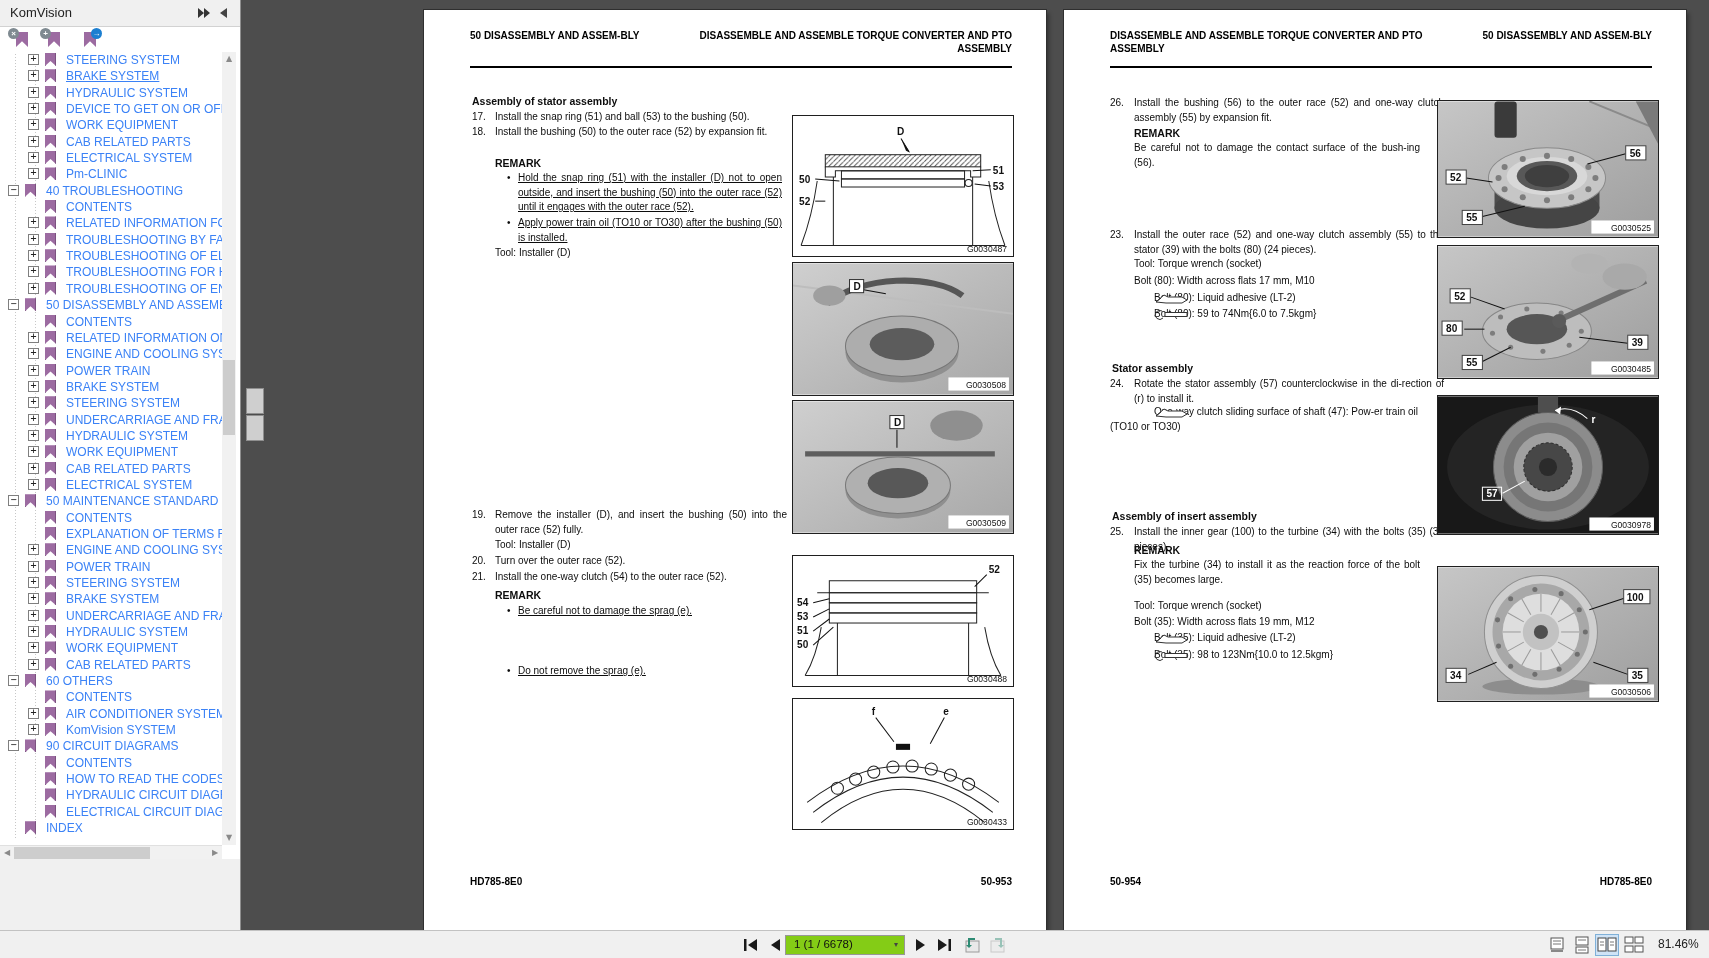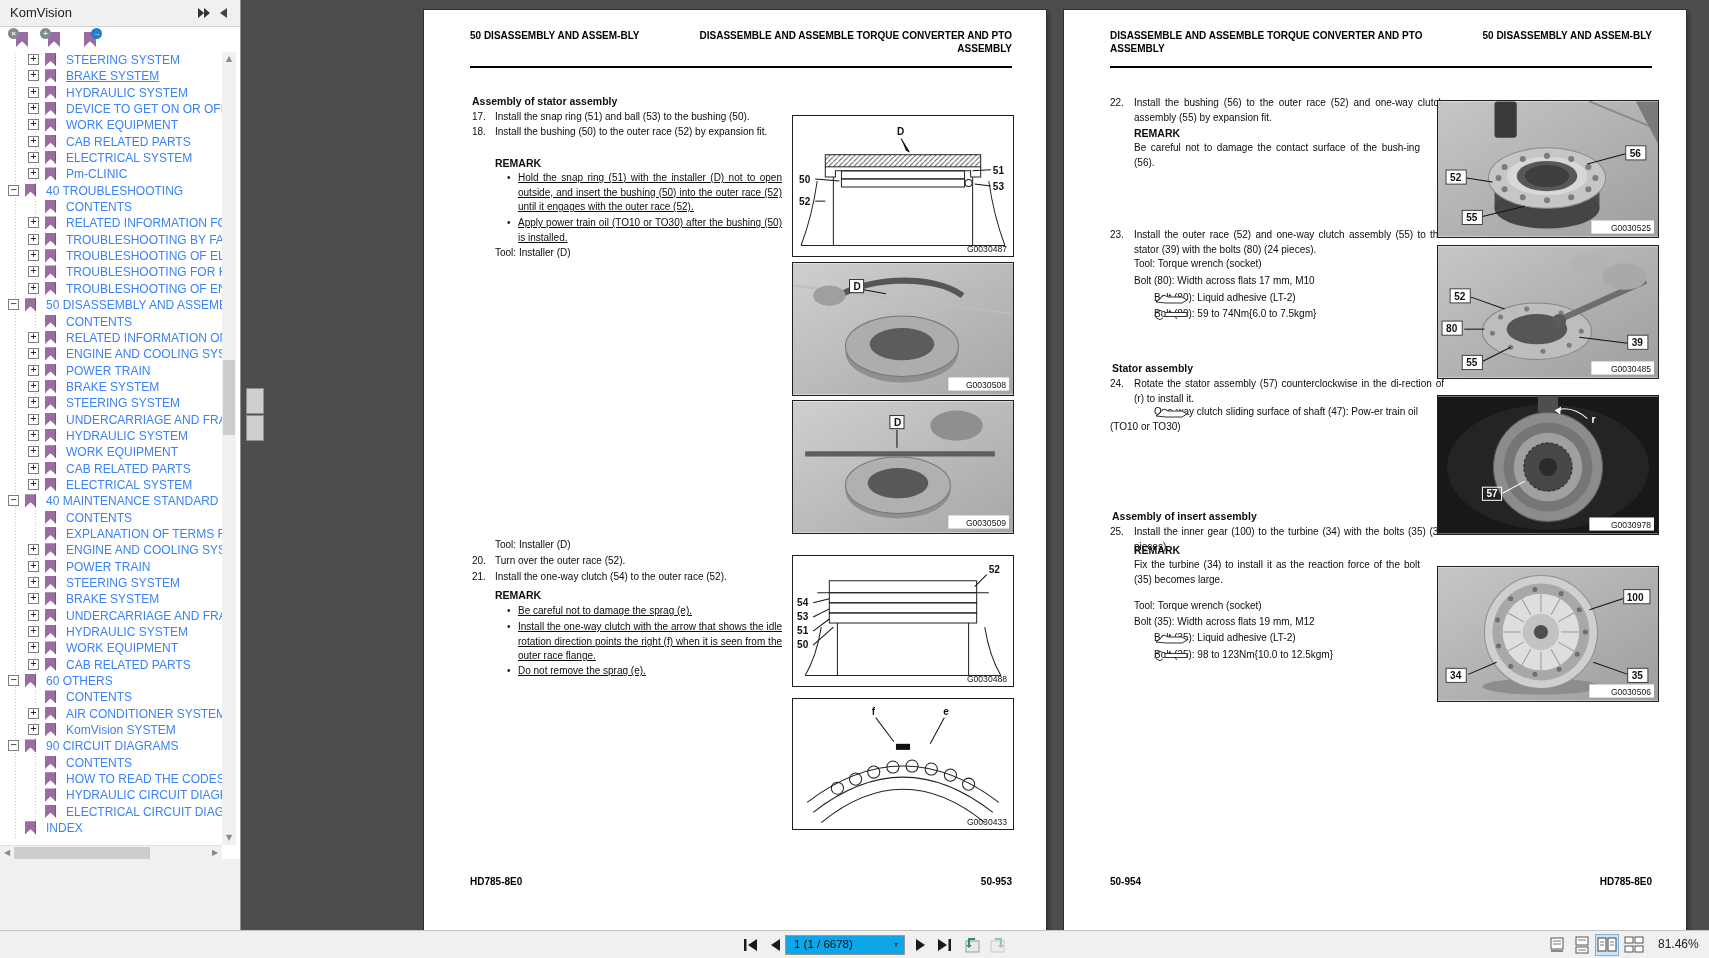--- a/index.html
+++ b/index.html
@@ -68,21 +68,21 @@
   #left-page .fig{left:368px;}
   #right-page .fig{left:373px;}
   .fig svg{display:block;width:100%;height:100%;}
   .co{font:bold 10px "Liberation Sans",sans-serif;fill:#111;}
   .cow{font:bold 10px "Liberation Sans",sans-serif;fill:#fff;}
   .cap{font:8.5px "Liberation Sans",sans-serif;fill:#111;}
 
   
   .btoolbar{position:absolute;left:0;top:930px;width:1709px;height:28px;background:#f0f0f0;border-top:1px solid #c2c2c2;}
   .tbtn{position:absolute;top:5px;width:20px;height:18px;cursor:pointer;}
-  .combo{position:absolute;left:785px;top:4px;width:118px;height:18px;background:#0ea5e9;border:1px solid #979797;
+  .combo{position:absolute;left:785px;top:4px;width:118px;height:18px;background:#84cc16;border:1px solid #979797;
          font-size:11.5px;color:#111;}
   .combo-val{position:absolute;left:8px;top:2px;}
   .combo-arrow{position:absolute;right:2px;top:1px;width:12px;height:14px;color:#444;font-size:8px;line-height:15px;text-align:center;}
   .zoomlabel{position:absolute;left:1658px;top:6px;font-size:12px;color:#222;}
   .layic{position:absolute;top:4px;width:22px;height:20px;}
   .layic.sel{background:#cfe3f6;outline:1px solid #7fb0d8;}
 </style>
 </head>
 <body>
 
@@ -249,21 +249,21 @@
           <span class="lbl">CAB RELATED PARTS</span>
         </div>
         <div class="bm-row lv2">
           <span class="exp">+</span>
           <span class="bmk"></span>
           <span class="lbl">ELECTRICAL SYSTEM</span>
         </div>
         <div class="bm-row lv1">
           <span class="exp">−</span>
           <span class="bmk"></span>
-          <span class="lbl">40 MAINTENANCE STANDARD</span>
+          <span class="lbl">50 MAINTENANCE STANDARD</span>
         </div>
         <div class="bm-row lv2">
           <span class="bmk"></span>
           <span class="lbl">CONTENTS</span>
         </div>
         <div class="bm-row lv2">
           <span class="bmk"></span>
           <span class="lbl">EXPLANATION OF TERMS FO</span>
         </div>
         <div class="bm-row lv2">
@@ -382,32 +382,35 @@
     </div>
     <div class="b step" style="top:115px">
       <span class="num">18.</span>
       <span>Install the bushing (50) to the outer race (52) by expansion fit.</span>
     </div>
     <div class="b sub bold" style="top:146px">REMARK</div>
     <div class="b bullet" style="top:161px">Hold the snap ring (51) with the installer (D) not to open outside, and insert the bushing (50) into the outer race (52) until it engages with the outer race (52).</div>
     <div class="b bullet" style="top:206px">Apply power train oil (TO10 or TO30) after the bushing (50) is installed.</div>
     <div class="b sub" style="top:236px">Tool: Installer (D)</div>
 
+    <div class="b step" style="top:498px">
+      <span class="num">19.</span>
+      <span>Remove the installer (D), and insert the bushing (50) into the outer race (52) fully.</span>
+    </div>
     <div class="b sub" style="top:528px">Tool: Installer (D)</div>
     <div class="b step" style="top:544px">
       <span class="num">20.</span>
       <span>Turn over the outer race (52).</span>
     </div>
     <div class="b step" style="top:560px">
       <span class="num">21.</span>
       <span>Install the one-way clutch (54) to the outer race (52).</span>
     </div>
     <div class="b sub bold" style="top:578px">REMARK</div>
     <div class="b bullet" style="top:594px">Be careful not to damage the sprag (e).</div>
-    <div class="b bullet" style="top:610px">Install the one-way clutch with the arrow that shows the idle rotation direction points the right (f) when it is seen from the outer race flange.</div>
     <div class="b bullet" style="top:654px">Do not remove the sprag (e).</div>
 
     <div class="fig" style="top:105px;height:140px">
       <svg viewBox="0 0 218 138">
         <defs>
             <pattern id="hp1" width="5" height="5" patternUnits="userSpaceOnUse">
               <path d="M0 5 L5 0" stroke="#555" stroke-width="1"></path>
             </pattern>
           </defs>
         <rect x="32" y="38" width="154" height="12" fill="url(#hp1)" stroke="#222"></rect>
@@ -520,21 +523,21 @@
   </div>
 
   <div class="page rp" id="right-page">
     <div class="pg-header">
       <div class="ph-wide">DISASSEMBLE AND ASSEMBLE TORQUE CONVERTER AND PTO ASSEMBLY</div>
       <div class="ph-narrow t-right">50 DISASSEMBLY AND ASSEM-BLY</div>
     </div>
     <div class="pg-rule"></div>
 
     <div class="b step" style="top:86px">
-      <span class="num">22.</span>
+      <span class="num">26.</span>
       <span>Install the bushing (56) to the outer race (52) and one-way clutch assembly (55) by expansion fit.</span>
     </div>
     <div class="b sub bold" style="top:116px">REMARK</div>
     <div class="b sub" style="top:131px">Be careful not to damage the contact surface of the bush-ing (56).</div>
 
     <div class="b step" style="top:218px">
       <span class="num">23.</span>
       <span>Install the outer race (52) and one-way clutch assembly (55) to the stator (39) with the bolts (80) (24 pieces).</span>
     </div>
     <div class="b sub" style="top:247px">Tool: Torque wrench (socket)</div>

